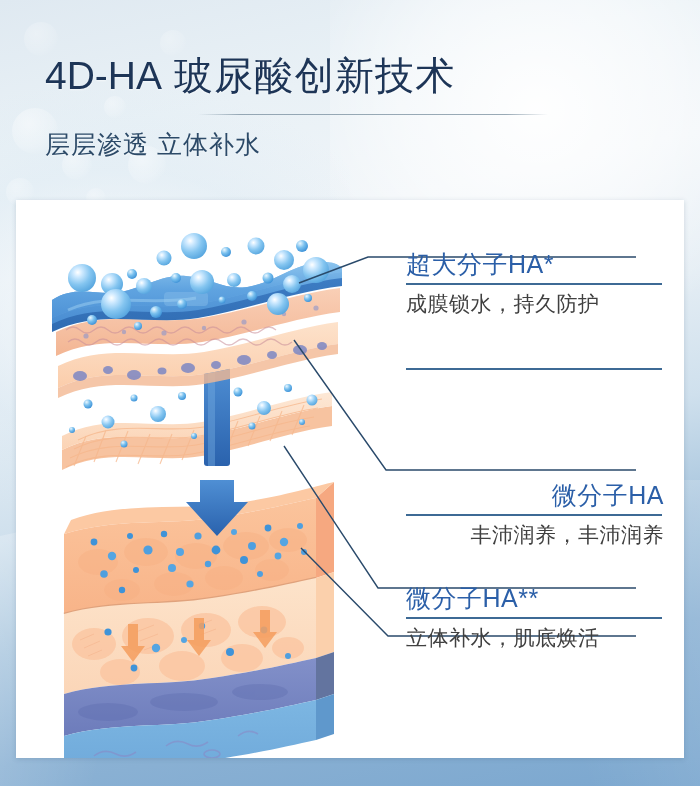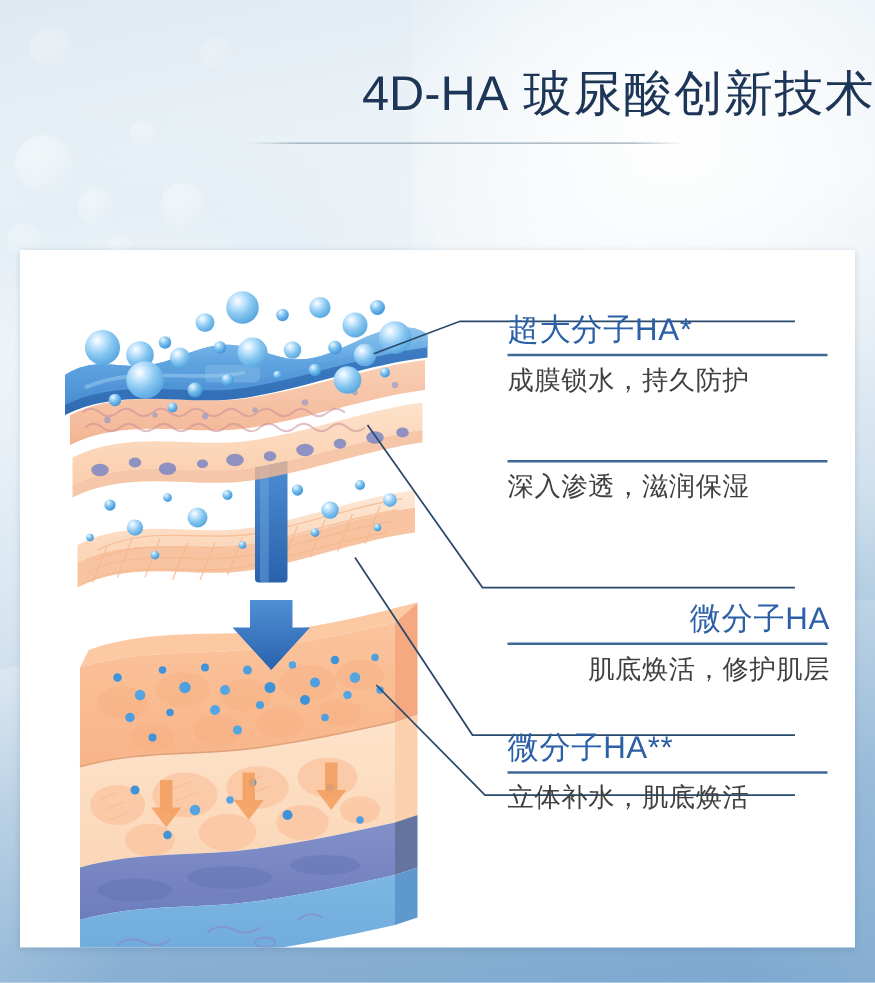--- a/index.html
+++ b/index.html
@@ -33,21 +33,21 @@
     transform:rotate(-12deg);
   }
   .bg-streak2 {
     position:absolute; left:420px; top:480px; width:340px; height:320px;
     background:linear-gradient(250deg,rgba(255,255,255,.20) 0%,rgba(255,255,255,0) 62%);
   }
   .bok { position:absolute; border-radius:50%;
          background:radial-gradient(circle at 36% 34%,rgba(255,255,255,.88) 0%,rgba(255,255,255,.38) 55%,rgba(255,255,255,0) 78%); }
 
   
-  .header { position:absolute; left:0; top:0; width:700px; text-align:right;padding-left:45px; }
+  .header { position:absolute; left:0; top:0; width:700px; text-align:left;padding-left:45px; }
   .title {
     font-size:39px; letter-spacing:1.2px; color:#1d3557;
     font-weight:400; line-height:1;
     margin-top:56px;
     text-shadow:0 1px 2px rgba(255,255,255,.6);
   }
   .title .lat { letter-spacing:0px; }
   .divider {
     width:350px; height:1px; margin:19px auto 0;
     background:linear-gradient(90deg,rgba(140,160,175,0) 0%,rgba(120,142,158,.75) 12%,rgba(120,142,158,.75) 88%,rgba(140,160,175,0) 100%);
@@ -101,20 +101,21 @@
   <div class="bok" style="left:610px; top:640px; width:44px; height:44px; opacity:.18"></div>
   <div class="bok" style="left:556px; top:706px; width:26px; height:26px; opacity:.16"></div>
 </div>
 
 <div class="header">
   <div class="title">
     <span class="lat">4D-HA</span>
     <span>玻尿酸创新技术</span>
   </div>
   <div class="divider"></div>
+  <div class="subtitle">层层渗透 立体补水</div>
 </div>
 
 <div class="card"></div>
 
 <svg class="illus" viewBox="0 0 668 558">
   <defs>
     <linearGradient id="gFilm" x1="0" y1="0" x2="0" y2="1">
       <stop offset="0%" stop-color="#8cc4ee"></stop>
       <stop offset="45%" stop-color="#5fa3e0"></stop>
       <stop offset="100%" stop-color="#4b8fd4"></stop>
@@ -410,27 +411,26 @@
 <div class="labels">
 
   <div class="lab" style="left:406px; top:251px;">
     <div class="lab-title">超大分子HA*</div>
     <div class="lab-rule"></div>
     <div class="lab-sub">成膜锁水，持久防护</div>
   </div>
 
   <div class="lab" style="left:406px; top:364px;">
     <div class="lab-rule"></div>
-    <div class="lab-sub">深入渗透，滋润保湿</div>
   </div>
 
   <div class="lab" style="left:406px; top:482px;text-align:right;">
     <div class="lab-title">微分子HA</div>
     <div class="lab-rule"></div>
-    <div class="lab-sub">肌底焕活，修护肌层</div>
+    <div class="lab-sub">丰沛润养，丰沛润养</div>
   </div>
 
   <div class="lab" style="left:406px; top:585px;">
     <div class="lab-title">微分子HA**</div>
     <div class="lab-rule"></div>
     <div class="lab-sub">立体补水，肌底焕活</div>
   </div>
 
 </div>
 

